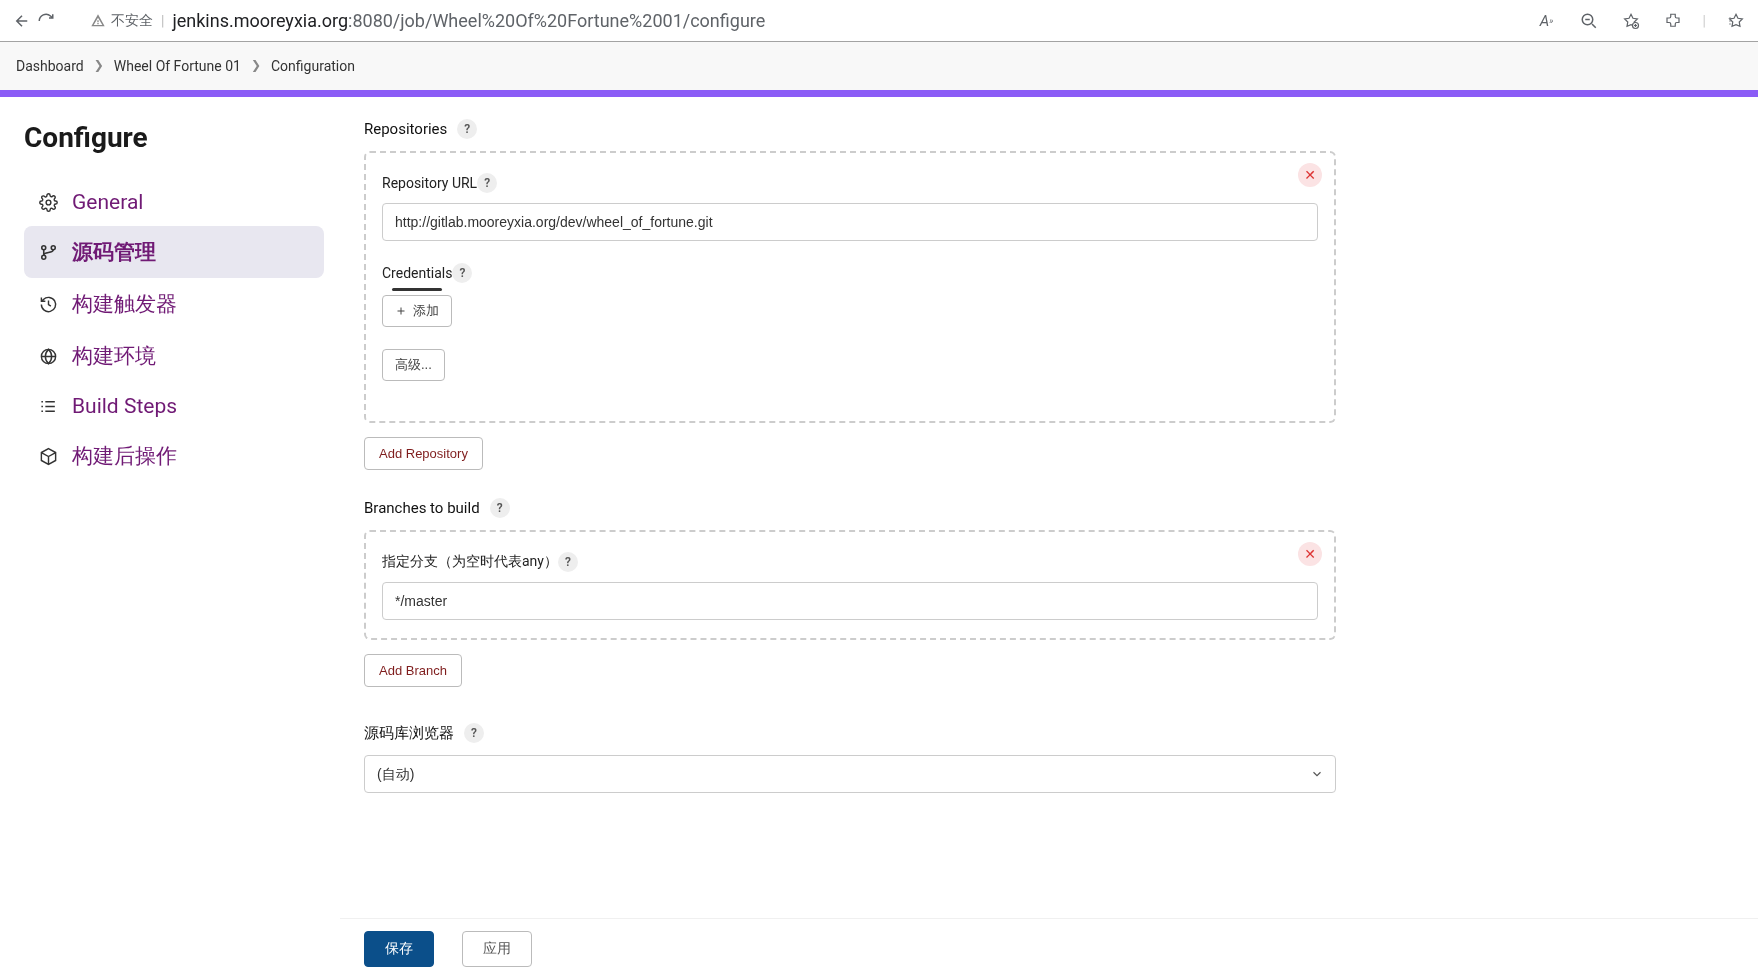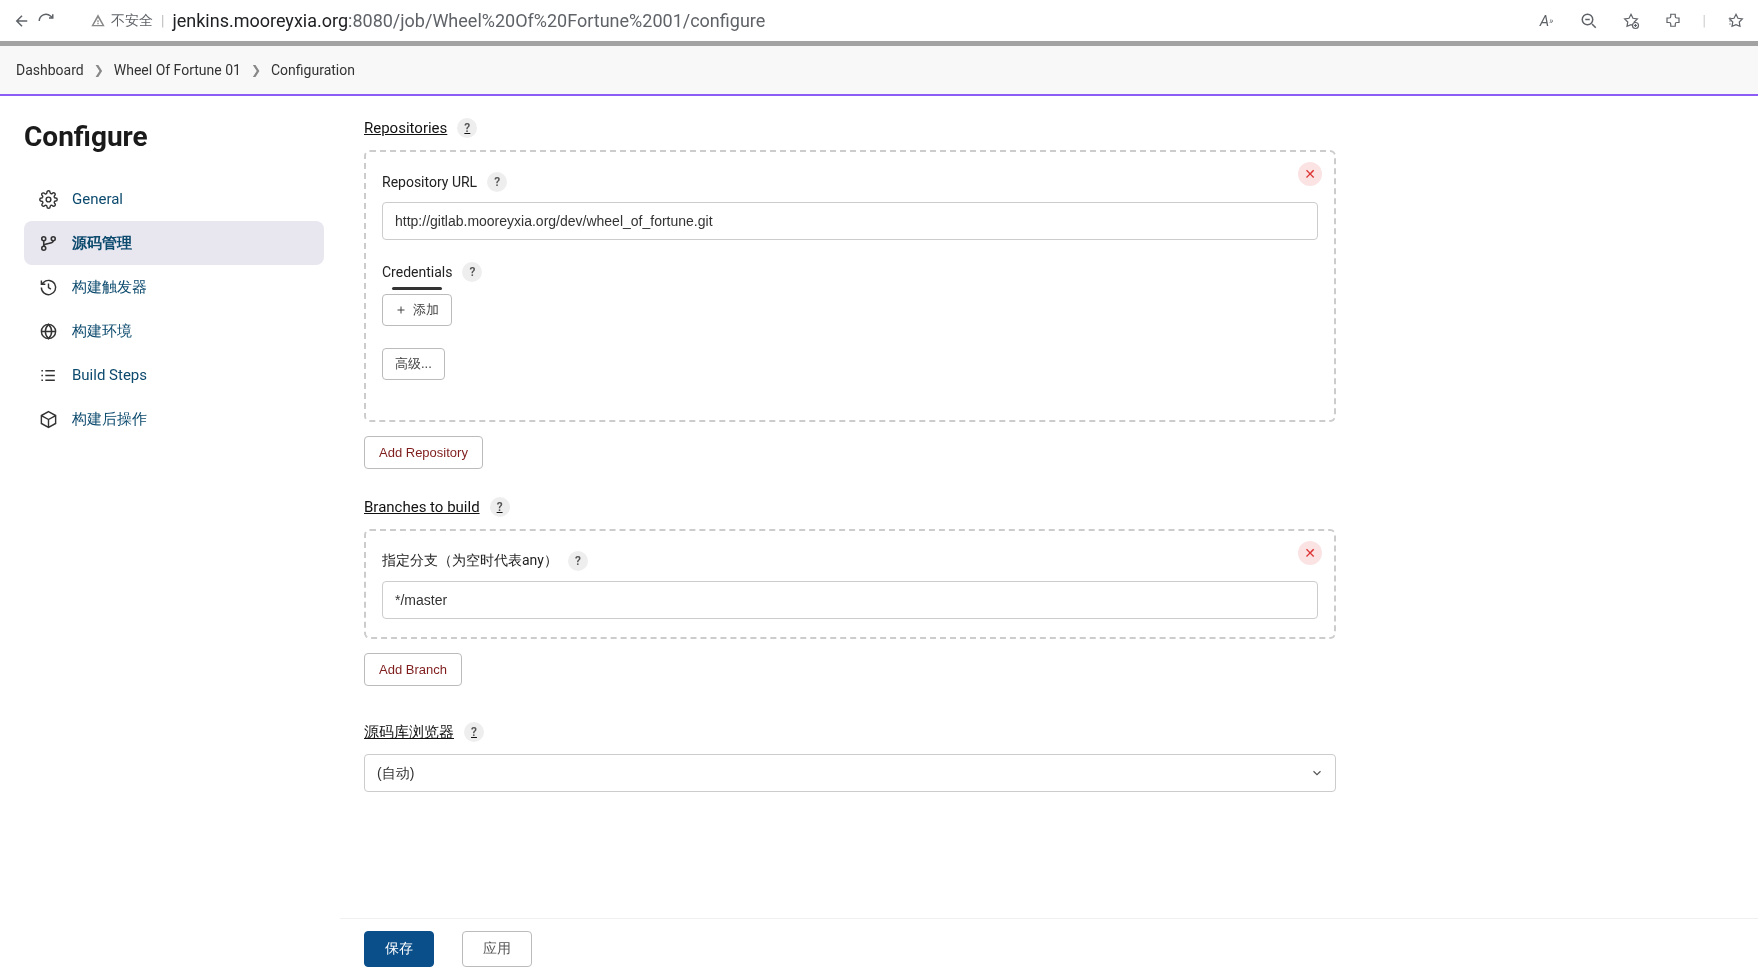--- a/index.html
+++ b/index.html
@@ -1,48 +1,48 @@
 <!DOCTYPE html>
 <html><head>
   <meta charset="utf-8">
   <style>
     * { margin: 0; padding: 0; box-sizing: border-box; }
     body { font-family: -apple-system, BlinkMacSystemFont, "Segoe UI", Roboto, sans-serif; font-size: 14px; color: #333; background: #fff; }
     
     
-    .browser-bar { display: flex; align-items: center; padding: 6px 10px; border-bottom: 5px solid #a3a3a3; background: #fff; }
+    .browser-bar { display: flex; align-items: center; padding: 6px 10px; border-bottom: 1px solid #a3a3a3; background: #fff; }
     .browser-btn { width: 24px; height: 24px; display: flex; align-items: center; justify-content: center; color: #5f6368; cursor: pointer; }
     .url-area { flex: 1; display: flex; align-items: center; background: #f1f3f4; border-radius: 16px; padding: 4px 12px; gap: 8px; margin-left: 20px; margin-right: 20px; border: 1px solid #ddd; background: #fff; }
     .url-area.plain { background: transparent; border: none; }
     .not-secure { color: #5f6368; display: flex; align-items: center; gap: 5px; font-size: 14px; }
     .url-divider { color: #bbb; }
     .url-text { color: #5f6368; font-size: 18px; }
     .url-text .host { color: #202124; }
     .browser-right { display: flex; align-items: center; gap: 18px; color: #5f6368; }
     
     
-    .breadcrumb { display: flex; align-items: center; padding: 16px 16px; background: #f8f8f8; border-bottom: 2px solid #8b5cf6; gap: 10px; font-size: 14px; color: #333; }
+    .breadcrumb { display: flex; align-items: flex-start; padding: 16px 16px; background: #f8f8f8; border-bottom: 7px solid #8b5cf6; gap: 10px; font-size: 14px; color: #333; }
     .breadcrumb a { color: #333; text-decoration: none; }
     .chev { color: #888; font-size: 12px; }
     
     
     .layout { display: flex; }
     .sidebar { width: 340px; padding: 24px 16px 24px 24px; }
     .sidebar h1 { font-size: 28px; font-weight: 700; margin-bottom: 24px; color: #1a1a1a; }
-    .side-item { display: flex; align-items: center; gap: 14px; padding: 12px 14px; border-radius: 8px; cursor: pointer; color: #0c4a6e; font-size: 15px; }
+    .side-item { display: flex; align-items: center; gap: 14px; padding: 12px 14px; border-radius: 8px; cursor: pointer; color: #701a75; font-size: 21px; }
     .side-item.active { background: #e8e7f0; font-weight: 600; }
     .side-icon { width: 20px; height: 20px; display: flex; align-items: center; justify-content: center; color: #333; flex-shrink: 0; }
     
     
     .main { flex: 1; padding: 8px 24px 100px 24px; max-width: 1020px; }
-    .section-header { display: flex; align-items: center; gap: 10px; font-size: 15px; color: #111; margin: 14px 0 12px 0; text-decoration: underline; }
+    .section-header { display: flex; align-items: center; gap: 10px; font-size: 15px; color: #111; margin: 14px 0 12px 0; }
     .help-badge { width: 20px; height: 20px; border-radius: 10px; background: #eee; color: #555; display: inline-flex; align-items: center; justify-content: center; font-size: 12px; font-weight: 600; cursor: pointer; }
     
     .dashed-box { border: 2px dashed #ccc; border-radius: 6px; padding: 18px 16px 18px 16px; position: relative; }
-    .field-label { display: flex; align-items: center; gap: 10px; font-size: 14px; color: #222; margin-bottom: 10px; margin-top: 2px; }
+    .field-label { display: flex; align-items: center; font-size: 14px; color: #222; margin-bottom: 10px; margin-top: 2px; }
     .field-row { margin-bottom: 22px; }
     
     .text-input { width: 100%; padding: 10px 12px; border: 1px solid #ccc; border-radius: 4px; font-size: 14px; color: #333; background: #fff; }
     
     .select-wrap { position: relative; width: 100%; }
     .select-wrap.focused .select { border: 2px solid #0b6aa2; outline: 2px solid #bcd8ea; outline-offset: 0px; }
     .select { width: 100%; padding: 10px 36px 10px 12px; border: 1px solid #ccc; border-radius: 4px; font-size: 14px; color: #333; background: #fff; appearance: none; cursor: pointer; }
     .select-caret { position: absolute; right: 12px; top: 50%; transform: translateY(-50%); pointer-events: none; color: #555; }
     
     .btn { padding: 8px 14px; border: 1px solid #bbb; background: #fff; border-radius: 4px; font-size: 13px; color: #444; cursor: pointer; display: inline-flex; align-items: center; gap: 6px; }

